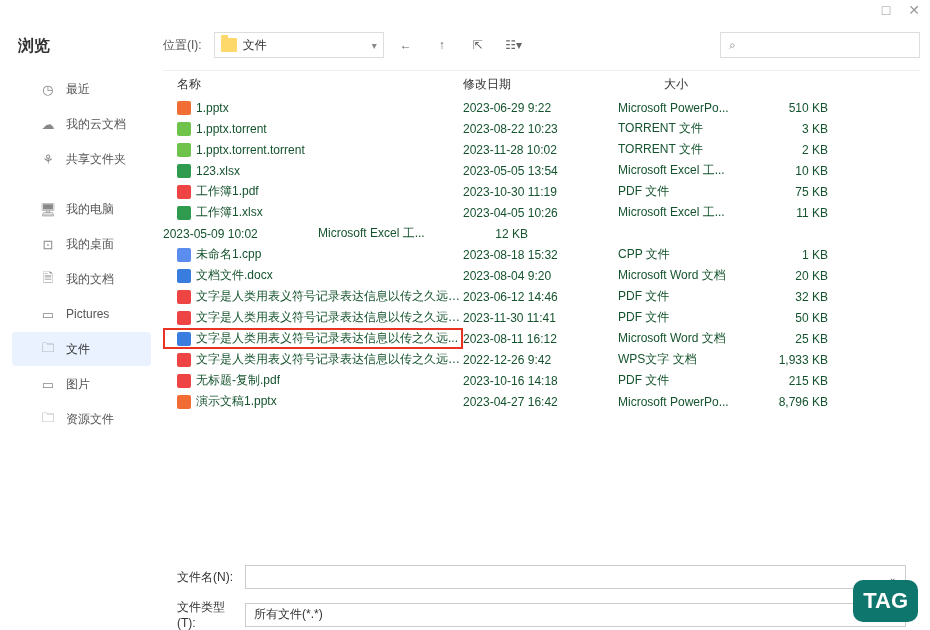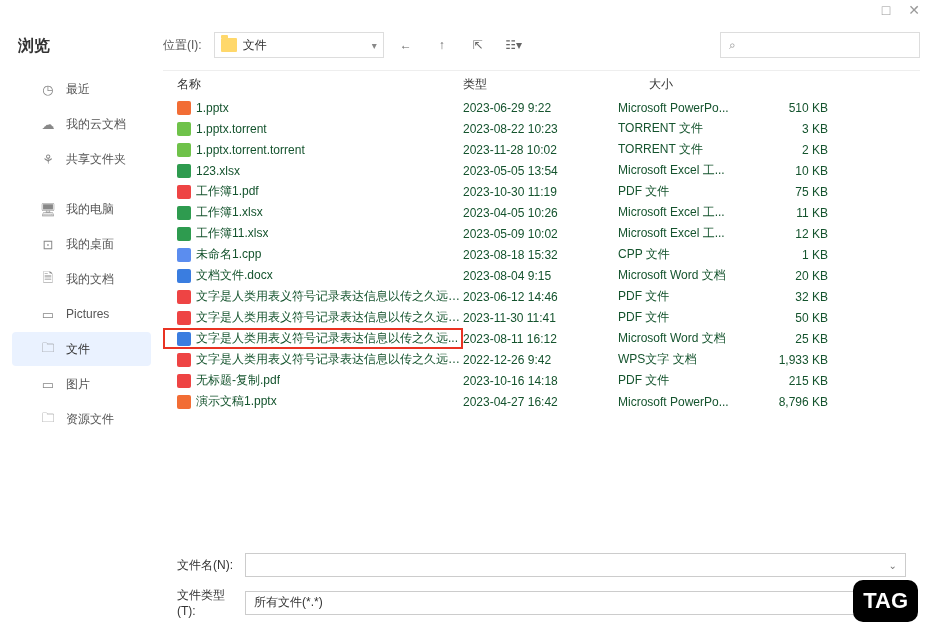--- a/index.html
+++ b/index.html
@@ -126,21 +126,21 @@
 .file-row.highlight .fname { border: 2px solid #e93323; border-radius: 0; padding-left: 12px; height: 21px;}
 .fico { width: 14px; height: 14px; flex-shrink: 0; border-radius: 2px; display:inline-flex; align-items:center; justify-content:center; font-size:9px; color:#fff; font-weight:bold;}
 .ic-ppt { background:#f26d35; }
 .ic-tor { background:#6fc24a; }
 .ic-xls { background:#2e9b4f; }
 .ic-pdf { background:#e44; }
 .ic-cpp { background:#5b8def; }
 .ic-doc { background:#3a7de0; }
 .ic-wps { background:#e44; }
 .bottom-form {
-  padding: 10px 14px 12px 0;
+  padding: 10px 14px 0 0;
   display: flex;
   flex-direction: column;
   gap: 10px;
 }
 .form-row { display: flex; align-items: center; gap: 10px; }
 .form-row label { width: 72px; text-align: left; padding-left: 14px; }
 .form-row .combo {
   flex: 1;
   border: 1px solid #ccc;
   height: 24px;
@@ -155,21 +155,21 @@
   right: 12px;
   bottom: 8px;
   display: flex;
   align-items: center;
   gap: 6px;
 }
 .wm-text { text-align: right; line-height: 1.2; }
 .wm-text .l1 { color: #e60012; font-weight: bold; font-size: 18px; font-style: italic;}
 .wm-text .l2 { color: #1e73d8; font-size: 13px; }
 .wm-tag {
-  background: #000000;
+  background: #0f766e;
   color: #fff;
   font-weight: bold;
   font-size: 22px;
   padding: 8px 10px;
   border-radius: 10px;
   font-family: Arial, sans-serif;
 }
 </style>
 </head>
 <body>
@@ -243,21 +243,21 @@
       <span class="tbtn">☷▾</span>
       <span class="spacer"></span>
       <div class="search-box">
         <span>⌕</span>
       </div>
     </div>
 
     <div class="file-area">
       <div class="cols-header">
         <div class="col-name">名称</div>
-        <div class="col-type">类型</div>
+        <div class="col-date">修改日期</div>
         <div class="col-size">大小</div>
       </div>
       <div id="file-rows">
           <div class="file-row">
             <div class="fname">
               <span class="fico ic-ppt"></span>
               <span class="txt">1.pptx</span>
             </div>
             <div class="fdate">2023-06-29 9:22</div>
             <div class="ftype">Microsoft PowerPo...</div>
@@ -302,43 +302,39 @@
           <div class="file-row">
             <div class="fname">
               <span class="fico ic-xls"></span>
               <span class="txt">工作簿1.xlsx</span>
             </div>
             <div class="fdate">2023-04-05 10:26</div>
             <div class="ftype">Microsoft Excel 工...</div>
             <div class="fsize">11 KB</div>
           </div>
           <div class="file-row">
-            <div class="fname">
-              <span class="fico ic-xls"></span>
-              <span class="txt">工作簿11.xlsx</span>
-            </div>
             <div class="fdate">2023-05-09 10:02</div>
             <div class="ftype">Microsoft Excel 工...</div>
             <div class="fsize">12 KB</div>
           </div>
           <div class="file-row">
             <div class="fname">
               <span class="fico ic-cpp"></span>
               <span class="txt">未命名1.cpp</span>
             </div>
             <div class="fdate">2023-08-18 15:32</div>
             <div class="ftype">CPP 文件</div>
             <div class="fsize">1 KB</div>
           </div>
           <div class="file-row">
             <div class="fname">
               <span class="fico ic-doc"></span>
               <span class="txt">文档文件.docx</span>
             </div>
-            <div class="fdate">2023-08-04 9:15</div>
+            <div class="fdate">2023-08-04 9:20</div>
             <div class="ftype">Microsoft Word 文档</div>
             <div class="fsize">20 KB</div>
           </div>
           <div class="file-row">
             <div class="fname">
               <span class="fico ic-pdf"></span>
               <span class="txt">文字是人类用表义符号记录表达信息以传之久远的...</span>
             </div>
             <div class="fdate">2023-06-12 14:46</div>
             <div class="ftype">PDF 文件</div>

